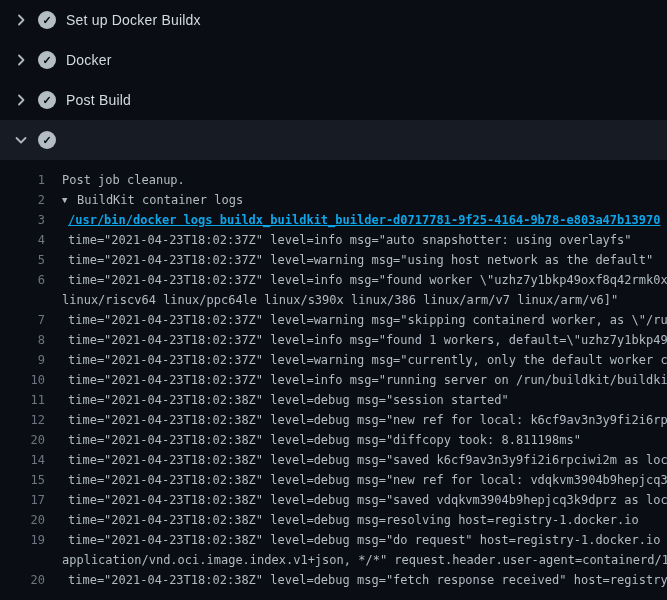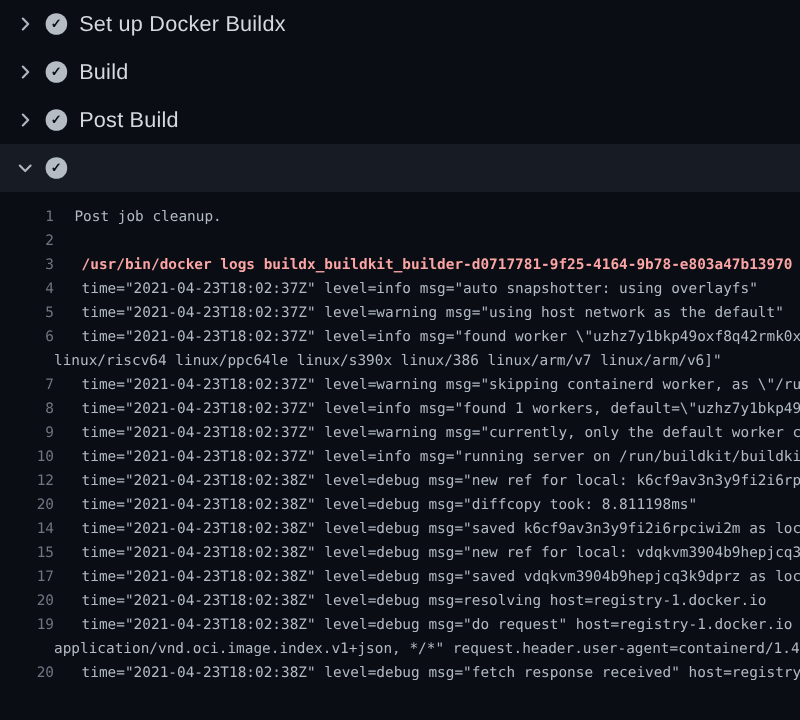--- a/index.html
+++ b/index.html
@@ -28,21 +28,21 @@
     width: 18px; height: 18px; flex: none;
     border-radius: 50%;
     background: #b4bcc4;
     color: #0a0d13;
     display: flex; align-items: center; justify-content: center;
     font-size: 11px; font-weight: bold;
     margin-right: 10px;
     line-height: 1;
   }
   .step-title {
-    color: #d4dae0; font-size: 18px; font-weight: 500;
+    color: #d4dae0; font-size: 14px; font-weight: 500;
     letter-spacing: 0.2px;
   }
   
   .log {
     padding-top: 10px;
     font-family: "DejaVu Sans Mono", monospace;
     font-size: 12px;
     color: #b2bac4;
   }
   .log-row {
@@ -52,22 +52,22 @@
     overflow: hidden;
   }
   .ln {
     width: 45px; flex: none;
     text-align: right;
     color: #6d7682;
   }
   .lt { flex: none; }
   .ind-1 .lt { margin-left: 17px; }
   .ind-2 .lt { margin-left: 23px; }
-  .cont .lt { }
-  .cmd { color: #fca5a5; font-weight: bold; }
+  .cont .lt { margin-left: 17px; }
+  .cmd { color: #0ea5e9; font-weight: bold; text-decoration: underline; }
   .tri {
     display: inline-block; width: 15px;
     font-size: 9px; color: #aeb6bf;
     vertical-align: 1px;
   }
 </style>
 </head>
 <body>
 
 <div class="steps" id="steps">
@@ -80,21 +80,21 @@
       <span class="check-circle">✓</span>
       <span class="step-title">Set up Docker Buildx</span>
     </div>
     <div class="step-row">
       <span class="chev">
         <svg width="16" height="16" viewBox="0 0 16 16">
           <path d="M6 3.5 L10.5 8 L6 12.5" fill="none" stroke="#aeb6bf" stroke-width="1.8" stroke-linecap="round" stroke-linejoin="round"></path>
         </svg>
       </span>
       <span class="check-circle">✓</span>
-      <span class="step-title">Build</span>
+      <span class="step-title">Docker</span>
     </div>
     <div class="step-row">
       <span class="chev">
         <svg width="16" height="16" viewBox="0 0 16 16">
           <path d="M6 3.5 L10.5 8 L6 12.5" fill="none" stroke="#aeb6bf" stroke-width="1.8" stroke-linecap="round" stroke-linejoin="round"></path>
         </svg>
       </span>
       <span class="check-circle">✓</span>
       <span class="step-title">Post Build</span>
     </div>
@@ -102,30 +102,31 @@
       <span class="chev">
         <svg width="16" height="16" viewBox="0 0 16 16">
           <path d="M3.5 6 L8 10.5 L12.5 6" fill="none" stroke="#aeb6bf" stroke-width="1.8" stroke-linecap="round" stroke-linejoin="round"></path>
         </svg>
       </span>
       <span class="check-circle">✓</span>
     </div>
   </div>
 <div class="log" id="log">
     <div class="log-row ind-1"><span class="ln">1</span><span class="lt">Post job cleanup.</span></div>
-    <div class="log-row ind-1"><span class="ln">2</span></div>
+    <div class="log-row ind-1"><span class="ln">2</span><span class="lt"><span class="tri">▼</span><span>BuildKit container logs</span></span></div>
     <div class="log-row ind-2"><span class="ln">3</span><span class="lt cmd">/usr/bin/docker logs buildx_buildkit_builder-d0717781-9f25-4164-9b78-e803a47b13970</span></div>
     <div class="log-row ind-2"><span class="ln">4</span><span class="lt">time="2021-04-23T18:02:37Z" level=info msg="auto snapshotter: using overlayfs"</span></div>
     <div class="log-row ind-2"><span class="ln">5</span><span class="lt">time="2021-04-23T18:02:37Z" level=warning msg="using host network as the default"</span></div>
     <div class="log-row ind-2"><span class="ln">6</span><span class="lt">time="2021-04-23T18:02:37Z" level=info msg="found worker \"uzhz7y1bkp49oxf8q42rmk0xj</span></div>
     <div class="log-row cont"><span class="ln"></span><span class="lt">linux/riscv64 linux/ppc64le linux/s390x linux/386 linux/arm/v7 linux/arm/v6]"</span></div>
     <div class="log-row ind-2"><span class="ln">7</span><span class="lt">time="2021-04-23T18:02:37Z" level=warning msg="skipping containerd worker, as \"/run</span></div>
     <div class="log-row ind-2"><span class="ln">8</span><span class="lt">time="2021-04-23T18:02:37Z" level=info msg="found 1 workers, default=\"uzhz7y1bkp49o</span></div>
     <div class="log-row ind-2"><span class="ln">9</span><span class="lt">time="2021-04-23T18:02:37Z" level=warning msg="currently, only the default worker ca</span></div>
     <div class="log-row ind-2"><span class="ln">10</span><span class="lt">time="2021-04-23T18:02:37Z" level=info msg="running server on /run/buildkit/buildkit</span></div>
+    <div class="log-row ind-2"><span class="ln">11</span><span class="lt">time="2021-04-23T18:02:38Z" level=debug msg="session started"</span></div>
     <div class="log-row ind-2"><span class="ln">12</span><span class="lt">time="2021-04-23T18:02:38Z" level=debug msg="new ref for local: k6cf9av3n3y9fi2i6rpc</span></div>
     <div class="log-row ind-2"><span class="ln">20</span><span class="lt">time="2021-04-23T18:02:38Z" level=debug msg="diffcopy took: 8.811198ms"</span></div>
     <div class="log-row ind-2"><span class="ln">14</span><span class="lt">time="2021-04-23T18:02:38Z" level=debug msg="saved k6cf9av3n3y9fi2i6rpciwi2m as loca</span></div>
     <div class="log-row ind-2"><span class="ln">15</span><span class="lt">time="2021-04-23T18:02:38Z" level=debug msg="new ref for local: vdqkvm3904b9hepjcq3k</span></div>
     <div class="log-row ind-2"><span class="ln">17</span><span class="lt">time="2021-04-23T18:02:38Z" level=debug msg="saved vdqkvm3904b9hepjcq3k9dprz as loca</span></div>
     <div class="log-row ind-2"><span class="ln">20</span><span class="lt">time="2021-04-23T18:02:38Z" level=debug msg=resolving host=registry-1.docker.io</span></div>
     <div class="log-row ind-2"><span class="ln">19</span><span class="lt">time="2021-04-23T18:02:38Z" level=debug msg="do request" host=registry-1.docker.io r</span></div>
     <div class="log-row cont"><span class="ln"></span><span class="lt">application/vnd.oci.image.index.v1+json, */*" request.header.user-agent=containerd/1.4</span></div>
     <div class="log-row ind-2"><span class="ln">20</span><span class="lt">time="2021-04-23T18:02:38Z" level=debug msg="fetch response received" host=registry-</span></div>
   </div>

